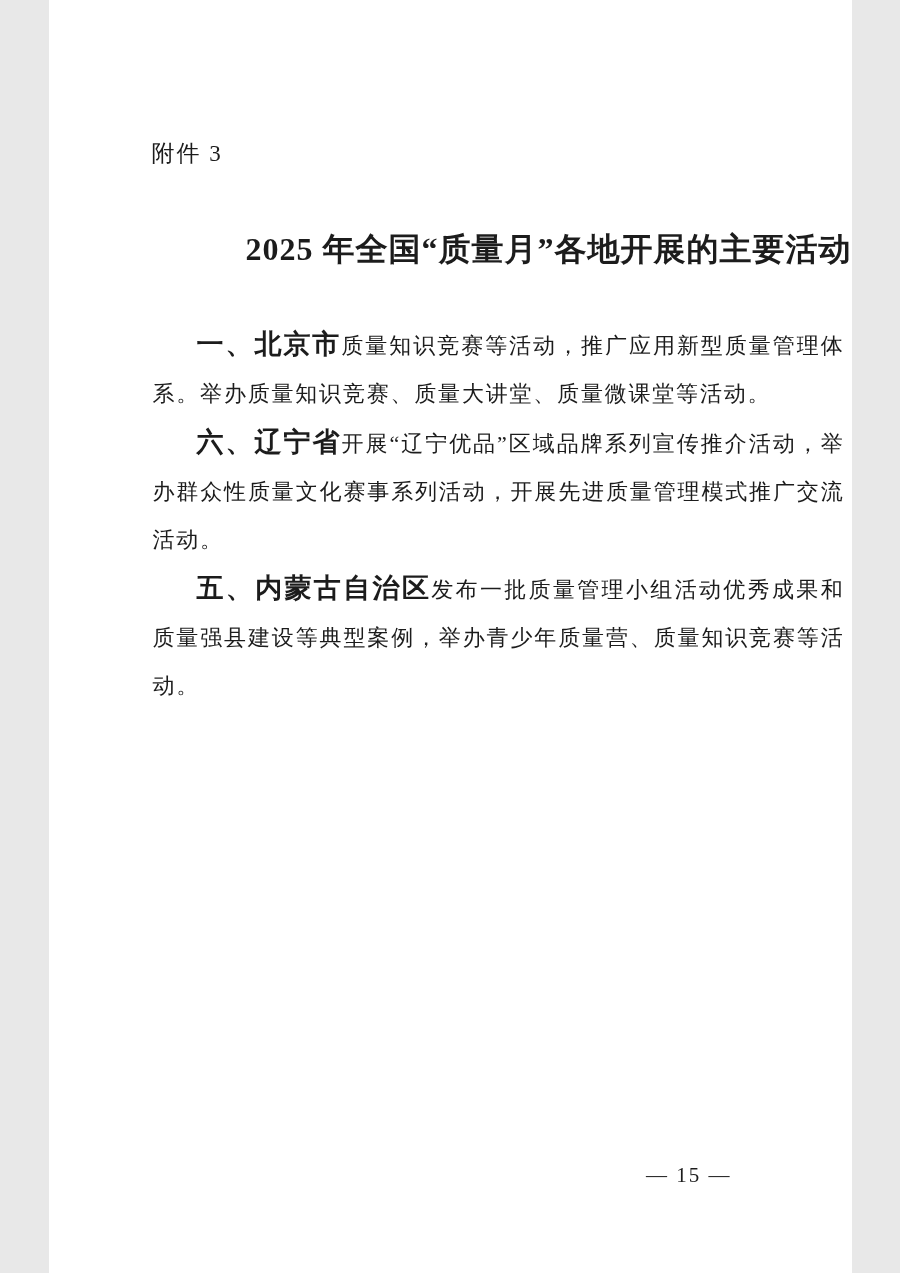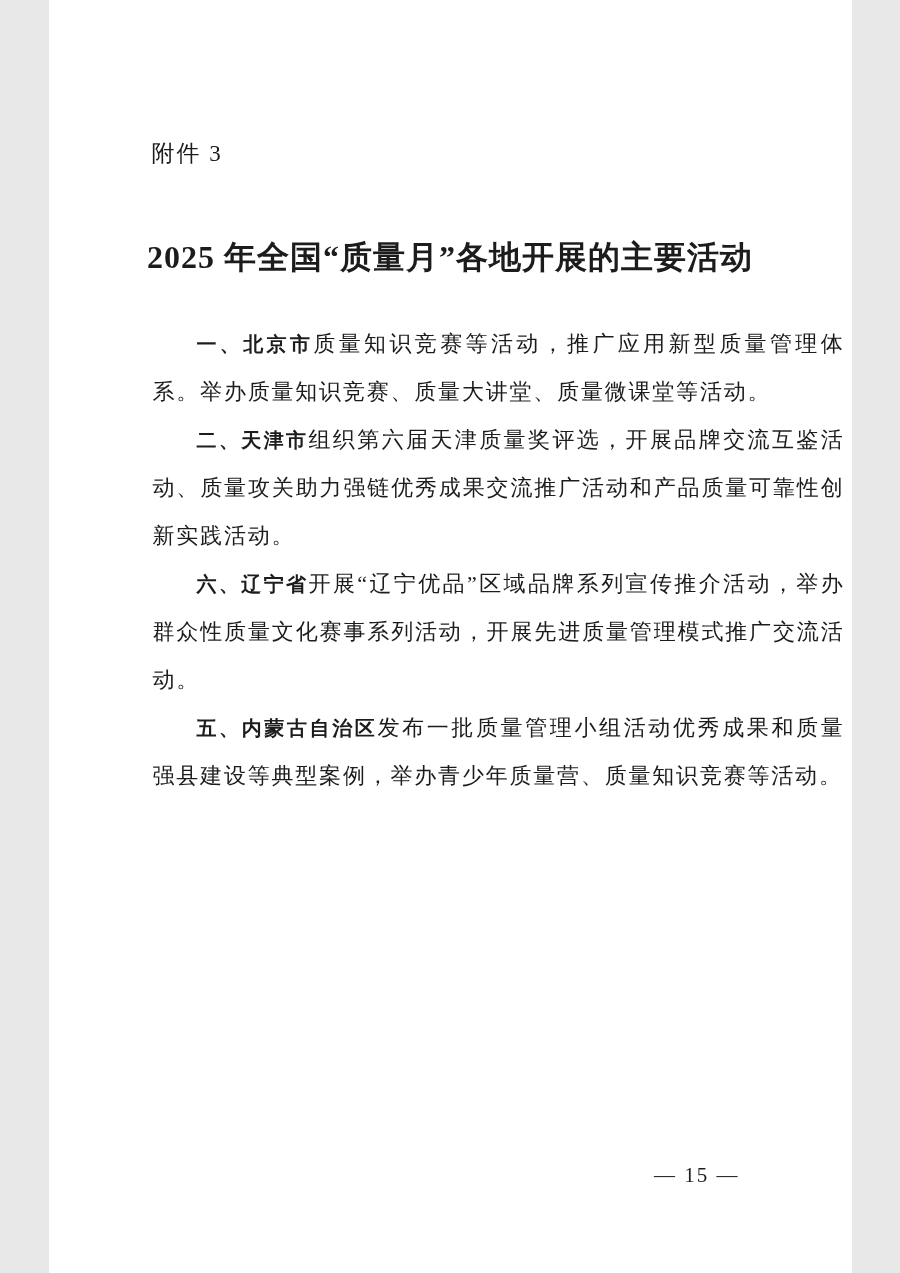--- a/index.html
+++ b/index.html
@@ -16,24 +16,24 @@
   }
   .attachment {
     position: absolute;
     left: 103px;
     top: 138px;
     font-size: 23px;
     letter-spacing: 2px;
   }
   .title {
     position: absolute;
-    top: 236px;
+    top: 228px;
     left: 0;
     right: 0;
-    text-align: center;
+    text-align: right;
     font-size: 32px;
     font-weight: 700;
     letter-spacing: 1px;
     font-family: "Liberation Serif", "DejaVu Serif", serif;
   }
   .body {
     position: absolute;
     top: 320px;
     left: 104px;
     width: 692px;
@@ -43,44 +43,43 @@
     text-align: justify;
     text-justify: inter-character;
   }
   .body p {
     margin: 0;
     text-indent: 2em;
   }
   .lead {
     font-weight: 700;
     font-family: "Liberation Sans", "DejaVu Sans", sans-serif;
-    font-size: 20px;
+    font-size: 27px;
   }
   .page-number {
     position: absolute;
     top: 1163px;
-    right: 112px;
+    right: 120px;
     font-size: 21px;
     letter-spacing: 2px;
   }
 </style>
 </head>
 <body>
 
 <div class="page">
 
   <div class="attachment">附件 3</div>
 
   <h1 class="title">2025 年全国“质量月”各地开展的主要活动</h1>
 
   <div class="body">
 
     <p><span class="lead">一、北京市</span><span>质量知识竞赛等活动，推广应用新型质量管理体系。举办质量知识竞赛、质量大讲堂、质量微课堂等活动。</span></p>
 
-    <p><span class="lead">二、天津市</span><span>组织第六届天津质量奖评选，开展品牌交流互鉴活动、质量攻关助力强链优秀成果交流推广活动和产品质量可靠性创新实践活动。</span></p>
 
 
 
     <p><span class="lead">六、辽宁省</span><span>开展“辽宁优品”区域品牌系列宣传推介活动，举办群众性质量文化赛事系列活动，开展先进质量管理模式推广交流活动。</span></p>
 
     <p><span class="lead">五、内蒙古自治区</span><span>发布一批质量管理小组活动优秀成果和质量强县建设等典型案例，举办青少年质量营、质量知识竞赛等活动。</span></p>
 
   </div>
 
   <div class="page-number">— 15 —</div>

